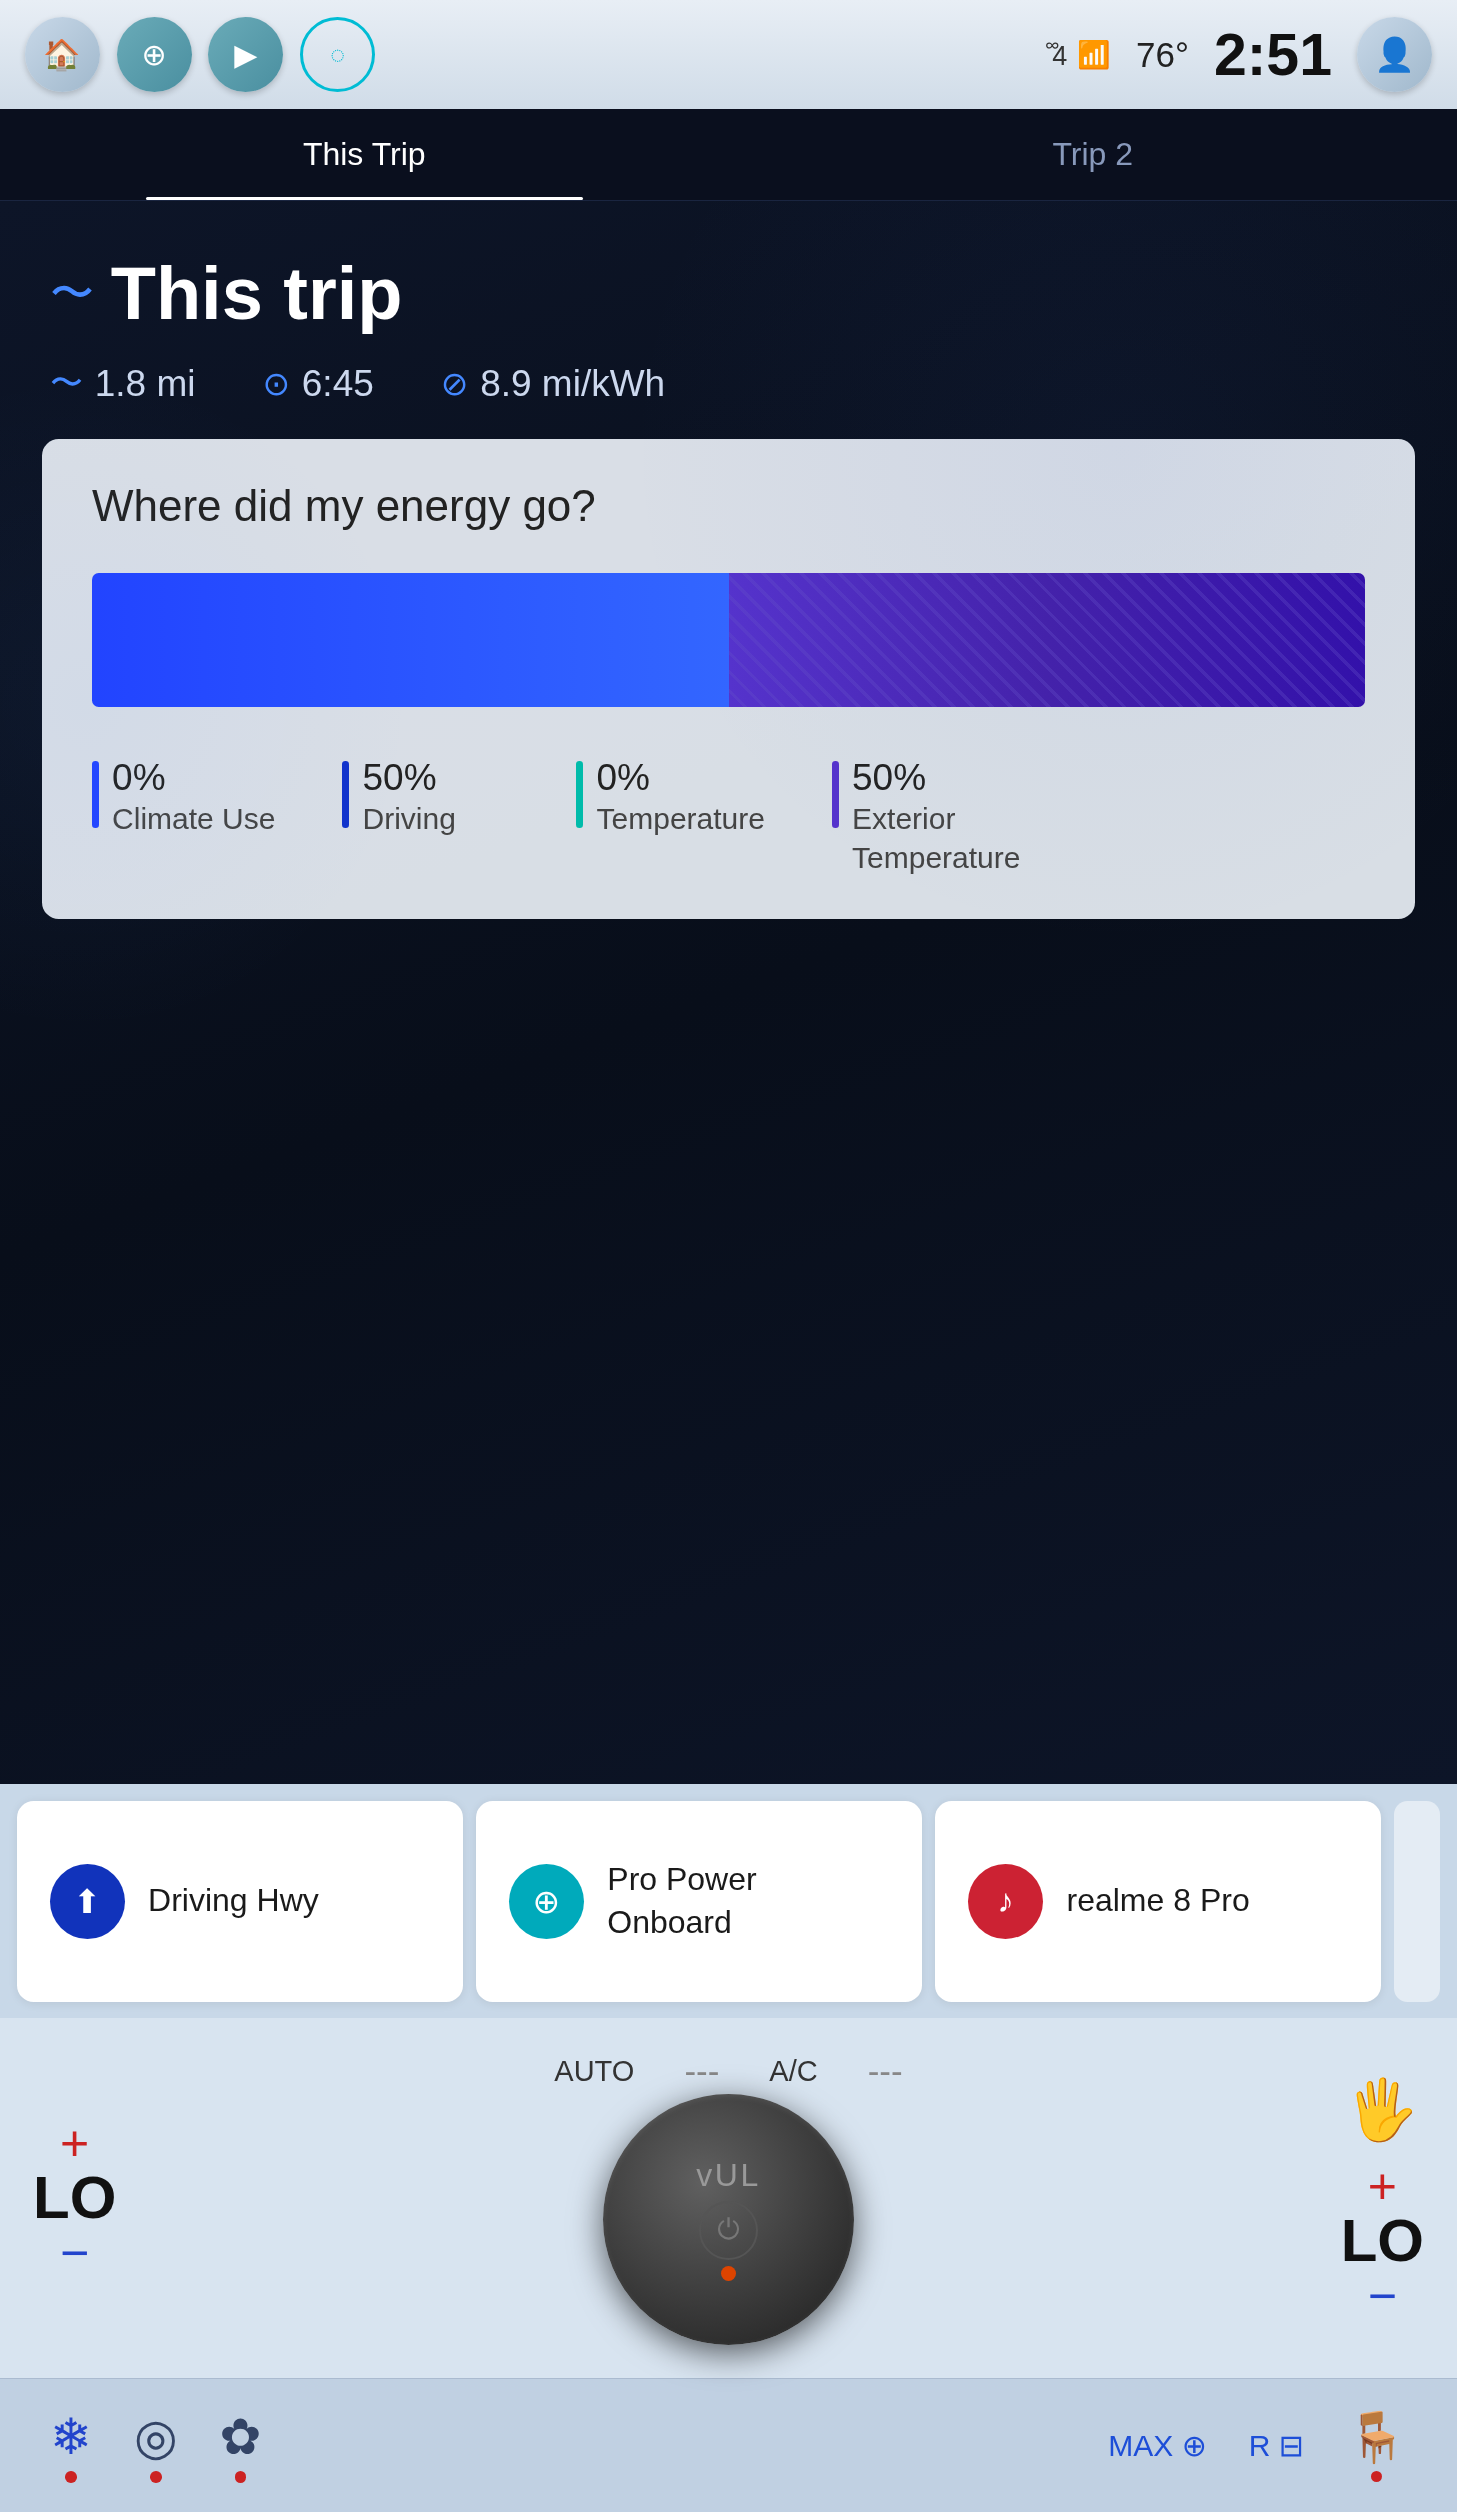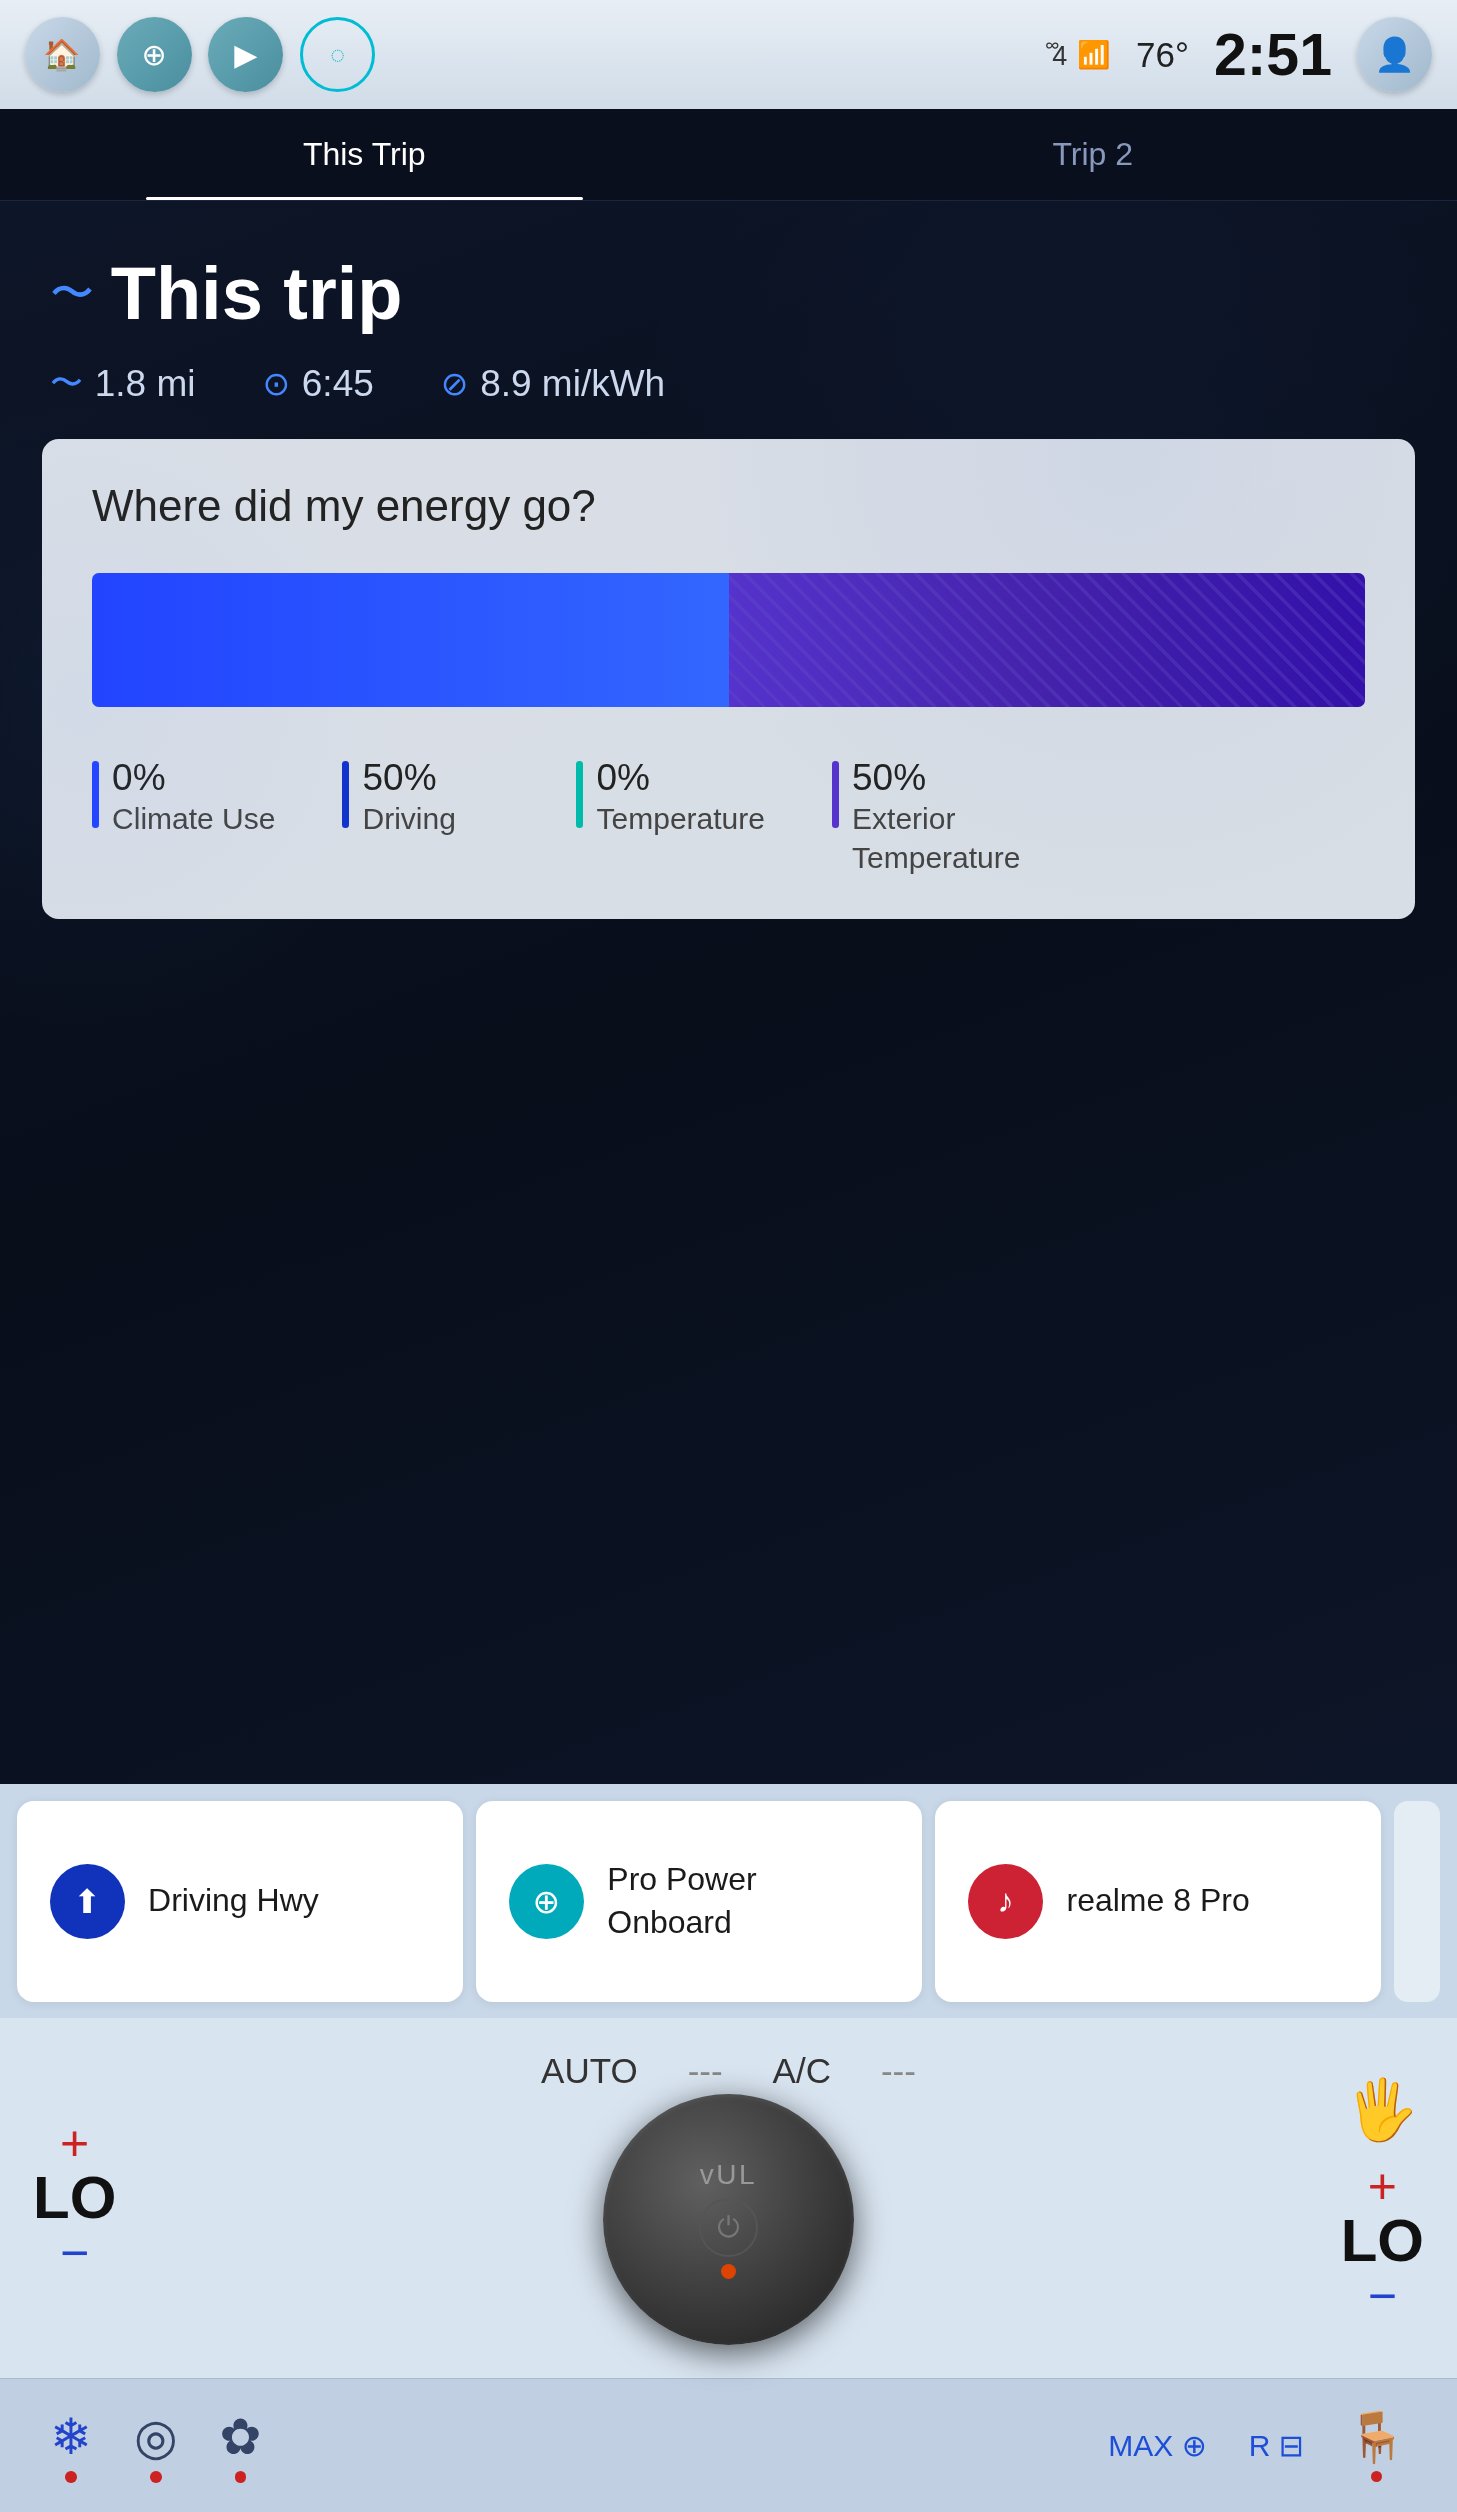--- a/index.html
+++ b/index.html
@@ -309,41 +309,41 @@
       justify-content: space-between;
       height: 100%;
       padding: 8.4px 0;
     }
     .climate-top-labels {
       display: flex;
       gap: 50px;
       align-items: center;
     }
     .c-label {
-      font-size: 35px;
+      font-size: 29px;
       color: #333;
     }
     .c-dashes {
       font-size: 35px;
       color: #888;
     }
     .power-knob {
       width: 251px;
       height: 251px;
       border-radius: 50%;
       background: radial-gradient(circle at 40% 35%, #606060, #1c1c1c);
       box-shadow: 0 8.4px 33px rgba(0,0,0,0.6), inset 0 1.7px 6.7px rgba(255,255,255,0.1);
       display: flex;
       flex-direction: column;
       align-items: center;
       justify-content: center;
       gap: 6.7px;
     }
     .knob-text {
-      font-size: 28px;
+      font-size: 32px;
       color: #999;
       letter-spacing: 2.5px;
     }
     .knob-btn {
       width: 59px;
       height: 59px;
       border-radius: 50%;
       border: 2.5px solid #555;
       display: flex;
       align-items: center;

